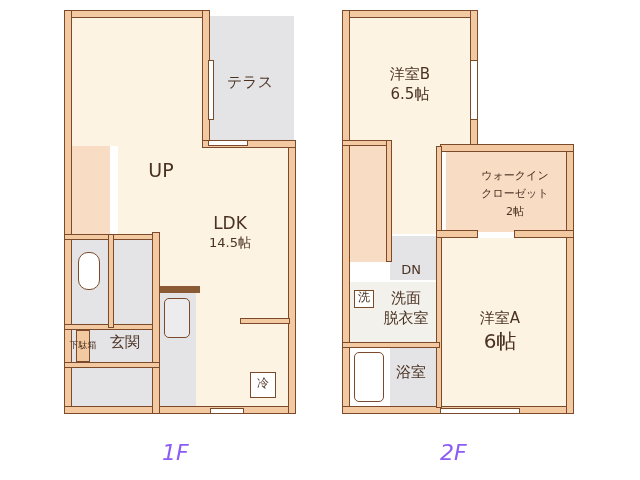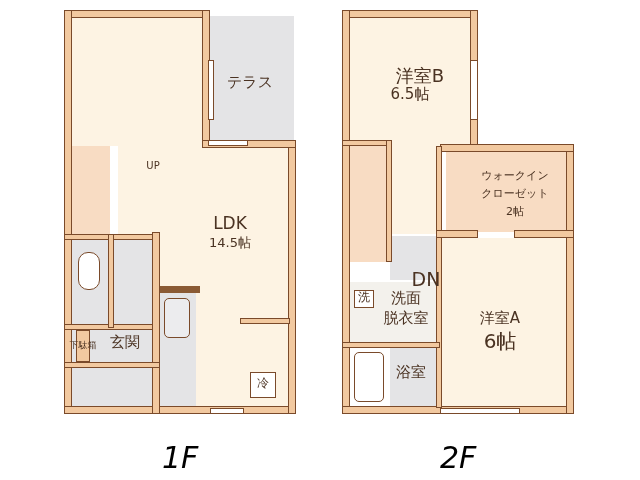--- a/index.html
+++ b/index.html
@@ -4,21 +4,21 @@
 <style>
   html,body{margin:0;padding:0;background:#ffffff;}
   body{width:640px;height:480px;position:relative;overflow:hidden;font-family:"DejaVu Sans",sans-serif;}
   .abs{position:absolute;}
   .wall{position:absolute;background:#f2c9a0;border:1.5px solid #7a4a2a;box-sizing:border-box;}
   .floor{position:absolute;background:#fdf3e3;}
   .grey{position:absolute;background:#e4e4e6;}
   .peach{position:absolute;background:#f8dcc3;}
   .lbl{position:absolute;color:#4a3222;text-align:center;line-height:1.15;white-space:nowrap;}
   .win{position:absolute;background:#ffffff;border:1.5px solid #7a4a2a;box-sizing:border-box;}
-  .floor-label{position:absolute;font-family:"DejaVu Sans",sans-serif;font-style:italic;font-size:30px;color:#000000;}
+  .floor-label{position:absolute;font-family:"DejaVu Sans",sans-serif;font-style:italic;font-size:22px;color:#8b5cf6;}
 </style>
 </head>
 <body>
 
 <div>
 
   <div class="floor" style="left:70px;top:16px;width:136px;height:130px;"></div>
   <div class="floor" style="left:118px;top:146px;width:172px;height:262px;"></div>
   <div class="grey" style="left:206px;top:16px;width:88px;height:130px;"></div>
   <div class="peach" style="left:70px;top:146px;width:40px;height:88px;"></div>
@@ -49,21 +49,21 @@
   <div class="abs" style="left:250px;top:372px;width:26px;height:26px;border:1.5px solid #7a4a2a;box-sizing:border-box;background:#fff;"></div>
   <div class="lbl" style="left:250px;top:377px;width:26px;font-size:12px;">冷</div>
 
   <div class="abs" style="left:78px;top:252px;width:22px;height:38px;border:1.5px solid #7a4a2a;border-radius:10px;background:#fff;box-sizing:border-box;"></div>
 
   <div class="abs" style="left:76px;top:330px;width:14px;height:32px;background:#f2c9a0;border:1px solid #7a4a2a;box-sizing:border-box;"></div>
 
   <div class="lbl" style="left:206px;top:74px;width:88px;font-size:15px;">テラス</div>
   <div class="lbl" style="left:190px;top:214px;width:80px;font-size:17px;">LDK</div>
   <div class="lbl" style="left:190px;top:236px;width:80px;font-size:13px;">14.5帖</div>
-  <div class="lbl" style="left:138px;top:160px;width:30px;font-size:10px;text-align:center;">UP</div>
+  <div class="lbl" style="left:146px;top:160px;width:30px;font-size:19px;text-align:center;">UP</div>
   <div class="lbl" style="left:100px;top:334px;width:50px;font-size:15px;">玄関</div>
   <div class="lbl" style="left:66px;top:340px;width:34px;font-size:9px;">下駄箱</div>
 </div>
 
 <div>
   <div class="floor" style="left:350px;top:16px;width:120px;height:130px;"></div>
   <div class="floor" style="left:390px;top:146px;width:50px;height:88px;"></div>
   <div class="peach" style="left:350px;top:146px;width:40px;height:116px;"></div>
   <div class="peach" style="left:446px;top:150px;width:122px;height:82px;"></div>
   <div class="grey" style="left:390px;top:236px;width:46px;height:44px;"></div>
@@ -84,26 +84,26 @@
   <div class="wall" style="left:514px;top:230px;width:60px;height:8px;"></div>
   <div class="wall" style="left:342px;top:342px;width:98px;height:6px;"></div>
   <div class="win" style="left:470px;top:60px;width:8px;height:60px;"></div>
   <div class="win" style="left:440px;top:408px;width:80px;height:6px;"></div>
 
   <div class="abs" style="left:354px;top:290px;width:20px;height:18px;border:1.5px solid #7a4a2a;background:#fff;box-sizing:border-box;"></div>
   <div class="lbl" style="left:354px;top:291px;width:20px;font-size:12px;">洗</div>
 
   <div class="abs" style="left:354px;top:352px;width:30px;height:50px;border:1.5px solid #7a4a2a;border-radius:5px;background:#fff;box-sizing:border-box;"></div>
 
-  <div class="lbl" style="left:380px;top:66px;width:80px;font-size:18px;">洋室B</div>
+  <div class="lbl" style="left:370px;top:66px;width:80px;font-size:15px;">洋室B</div>
   <div class="lbl" style="left:370px;top:86px;width:80px;font-size:15px;">6.5帖</div>
   <div class="lbl" style="left:470px;top:170px;width:90px;font-size:11px;">ウォークイン</div>
   <div class="lbl" style="left:470px;top:188px;width:90px;font-size:11px;">クローゼット</div>
   <div class="lbl" style="left:470px;top:206px;width:90px;font-size:11px;">2帖</div>
-  <div class="lbl" style="left:396px;top:269px;width:30px;font-size:19px;margin-left:15px;">DN</div>
+  <div class="lbl" style="left:396px;top:263px;width:30px;font-size:13px;">DN</div>
   <div class="lbl" style="left:374px;top:290px;width:64px;font-size:15px;">洗面</div>
   <div class="lbl" style="left:374px;top:310px;width:64px;font-size:15px;">脱衣室</div>
   <div class="lbl" style="left:386px;top:364px;width:50px;font-size:15px;">浴室</div>
   <div class="lbl" style="left:460px;top:310px;width:80px;font-size:15px;">洋室A</div>
   <div class="lbl" style="left:460px;top:330px;width:80px;font-size:20px;">6帖</div>
 </div>
 
 <div class="floor-label" style="left:162px;top:440px;">1F</div>
 <div class="floor-label" style="left:440px;top:440px;">2F</div>
 

